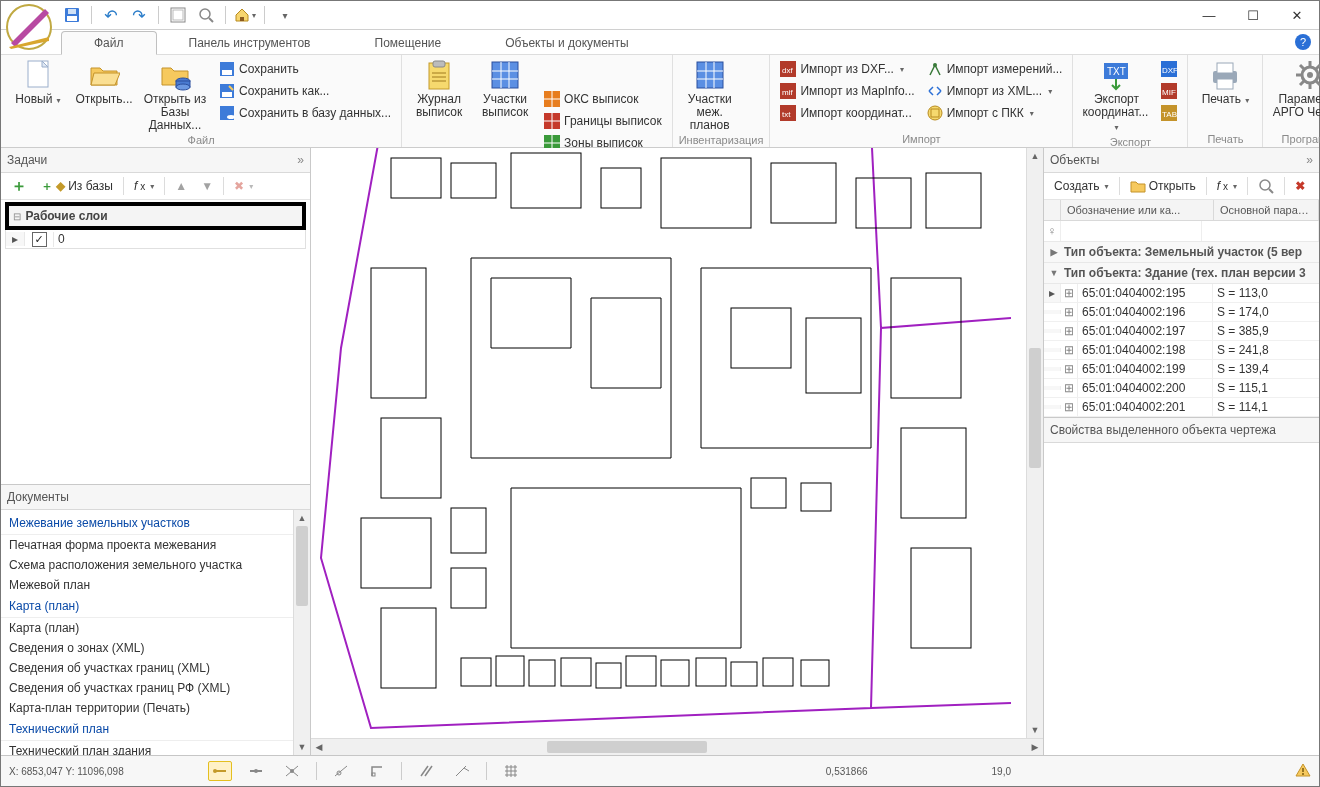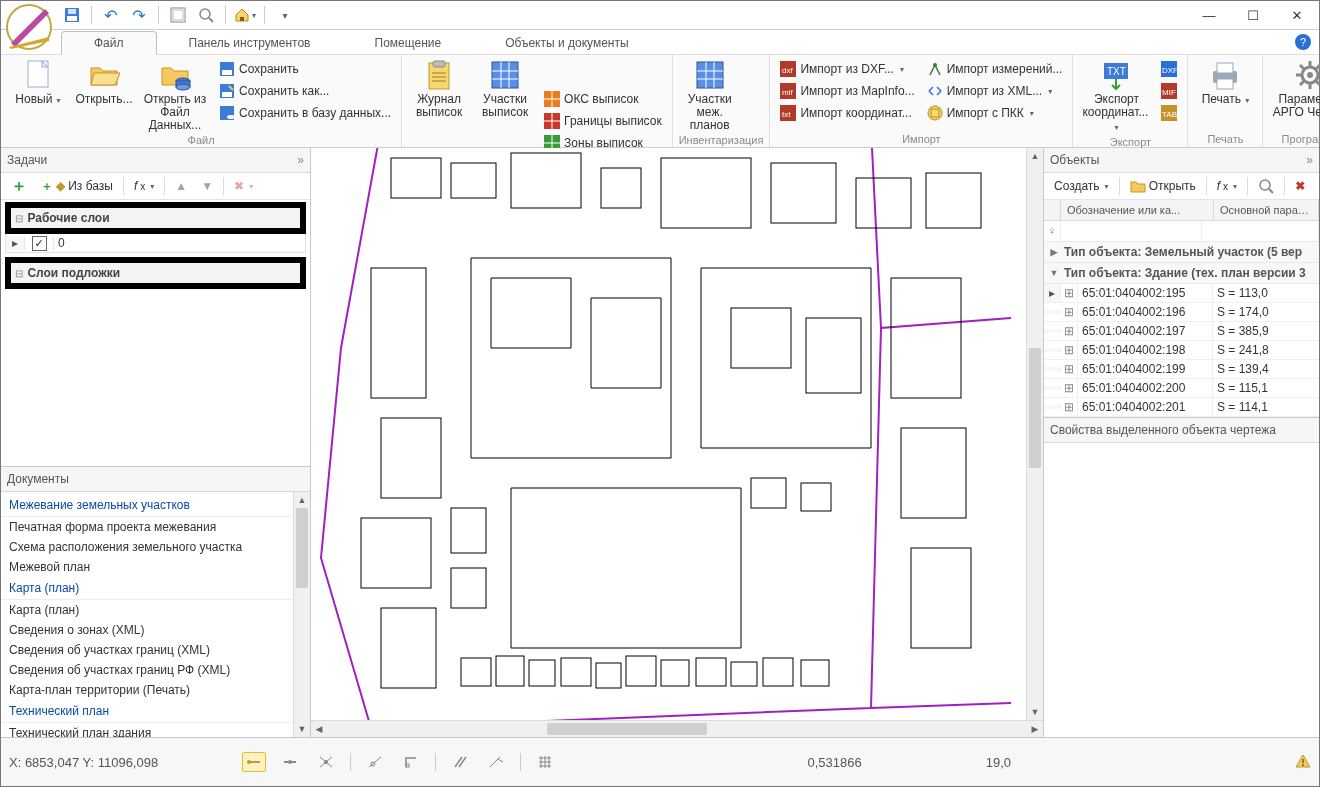--- a/index.html
+++ b/index.html
@@ -38,21 +38,21 @@
   
   .main { flex:1; display:flex; min-height:0; }
   .left-pane { width:309px; border-right:1px solid #c9c9c9; display:flex; flex-direction:column; background:#fff; }
   .panel-header { height:24px; display:flex; align-items:center; justify-content:space-between; padding:0 6px; border-bottom:1px solid #d9d9d9; background:#f6f6f6; color:#555;}
   .panel-header .pin { font-size:12px; color:#888; }
   .panel-toolbar { height:26px; display:flex; align-items:center; gap:6px; padding:0 6px; border-bottom:1px solid #e4e4e4; }
   .tb-sep { width:1px; height:18px; background:#dcdcdc; }
   .tb-btn { display:flex; align-items:center; gap:3px; padding:2px 4px; border-radius:3px; cursor:pointer;}
   .tb-btn.disabled { opacity:.45; cursor:default; }
   .accordion { padding:2px 4px; }
-  .acc-head { display:flex; align-items:center; gap:4px; font-weight:normal; background:#f4f4f4; border:6px solid #000000; padding:3px 4px; color:#444; cursor:pointer;}
+  .acc-head { display:flex; align-items:center; gap:4px; font-weight:normal; background:#f4f4f4; border:4px solid #000000; padding:3px 4px; color:#444; cursor:pointer;}
   .acc-head::before { content:"⊟"; color:#888; font-size:10px; }
   .layer-row { display:flex; align-items:center; border:1px solid #e0e0e0; border-top:none;}
   .layer-row .arrow-cell { width:18px; text-align:center; color:#555; background:#f7f7f7; border-right:1px solid #e8e8e8;}
   .layer-row .chk-cell { width:28px; display:flex; align-items:center; justify-content:center; border-right:1px solid #e8e8e8; }
   .layer-row .name-cell { flex:1; padding:2px 4px; }
   .layer-chk { width:13px; height:13px; border:1px solid #666; display:inline-flex; align-items:center; justify-content:center; font-size:11px; color:#222; background:#fff;}
 
   .left-bottom { flex:1; display:flex; flex-direction:column; border-top:1px solid #c9c9c9; min-height:0;margin-top:20px; }
   .doclist { flex:1; overflow:auto; padding:2px 0; position:relative; }
   .doclist .group { color:#0a4aa8; padding:4px 8px; border-bottom:1px solid #eee; }
@@ -82,21 +82,21 @@
   .group-row { display:flex; align-items:center; gap:4px; padding:3px 4px; background:#f8f8f8; border-bottom:1px solid #e8e8e8; color:#555; font-weight:bold;}
   .group-row .caret{ width:12px; text-align:center; color:#777; font-size:9px;}
   .data-row { display:flex; align-items:center; border-bottom:1px solid #f0f0f0; }
   .data-row .rc0 { width:16px; text-align:center; color:#555; background:#f7f7f7; border-right:1px solid #eee; padding:2px 0;}
   .data-row .rc1 { width:16px; text-align:center; color:#888; border-right:1px solid #eee; padding:2px 0;}
   .data-row .rc2 { width:126px; padding:2px 4px; border-right:1px solid #eee; white-space:nowrap; overflow:hidden;}
   .data-row .rc3 { flex:1; padding:2px 4px; white-space:nowrap;}
   .props { flex:1; border-top:1px solid #c9c9c9;text-align:right; }
 
   
-  .status { height:24px; border-top:1px solid #c6c6c6; background:#f7f7f7; display:flex; align-items:center; gap:12px; padding:12px 8px; font-size:13px; color:#555;}
+  .status { height:24px; border-top:1px solid #c6c6c6; background:#f7f7f7; display:flex; align-items:center; gap:12px; padding:3px 8px; font-size:10px; color:#555;}
   .status .spacer { flex:1; }
   .status .tool { width:22px; height:18px; display:flex; align-items:center; justify-content:center; border:1px solid transparent; border-radius:2px; cursor:pointer;}
   .status .tool.active { background:#fff1c7; border-color:#e4bf1f; }
   .status .warn { margin-left:auto; }
 
   .folder-icon svg, .icon16 svg, .icon32 svg { display:block; }
 </style>
 </head>
 <body>
 
@@ -191,21 +191,21 @@
         <div class="rbtn-big" style="width:68px">
           <span class="icon32">
               <svg width="32" height="32">
                 <path d="M3 10 L3 26 L29 26 L29 12 L15 12 L12 9 L3 9 Z" fill="#f6c95e" stroke="#c4932a"></path>
                 <ellipse cx="24" cy="22" rx="7" ry="3" fill="#4a7bd1" stroke="#2a4f9e"></ellipse>
                 <rect x="17" y="22" width="14" height="6" fill="#4a7bd1" stroke="#2a4f9e"></rect>
                 <ellipse cx="24" cy="28" rx="7" ry="3" fill="#6b98e2" stroke="#2a4f9e"></ellipse>
               </svg>
             </span>
           <span class="label" style="white-space:pre-line">Открыть из
-Файл Данных...</span>
+Базы Данных...</span>
         </div>
         <div class="stack" style="padding-top:2px;">
           <div class="rbtn-sm">
               <span class="icon16">
                 <svg width="16" height="16">
                   <rect x="1" y="1" width="14" height="14" fill="#3d7bd9"></rect>
                   <rect x="3" y="9" width="10" height="5" fill="#fff"></rect>
                 </svg>
               </span>
               <span>Сохранить</span>
@@ -508,23 +508,20 @@
         <div class="acc-head">
             <b>Рабочие слои</b>
           </div>
         <div class="layer-row">
           <div class="arrow-cell">▸</div>
           <div class="chk-cell">
               <span class="layer-chk">✓</span>
             </div>
           <div class="name-cell">0</div>
         </div>
-        <div class="acc-head" style="margin-top:4px">
-            <b>Слои подложки</b>
-          </div>
       </div>
 
       <div style="flex:1"></div>
 
       <div class="left-bottom" style="height:270px;flex:none;">
         <div class="panel-header">
           <span>Документы</span>
         </div>
         <div class="doclist">
           <div class="group">Межевание земельных участков</div>

